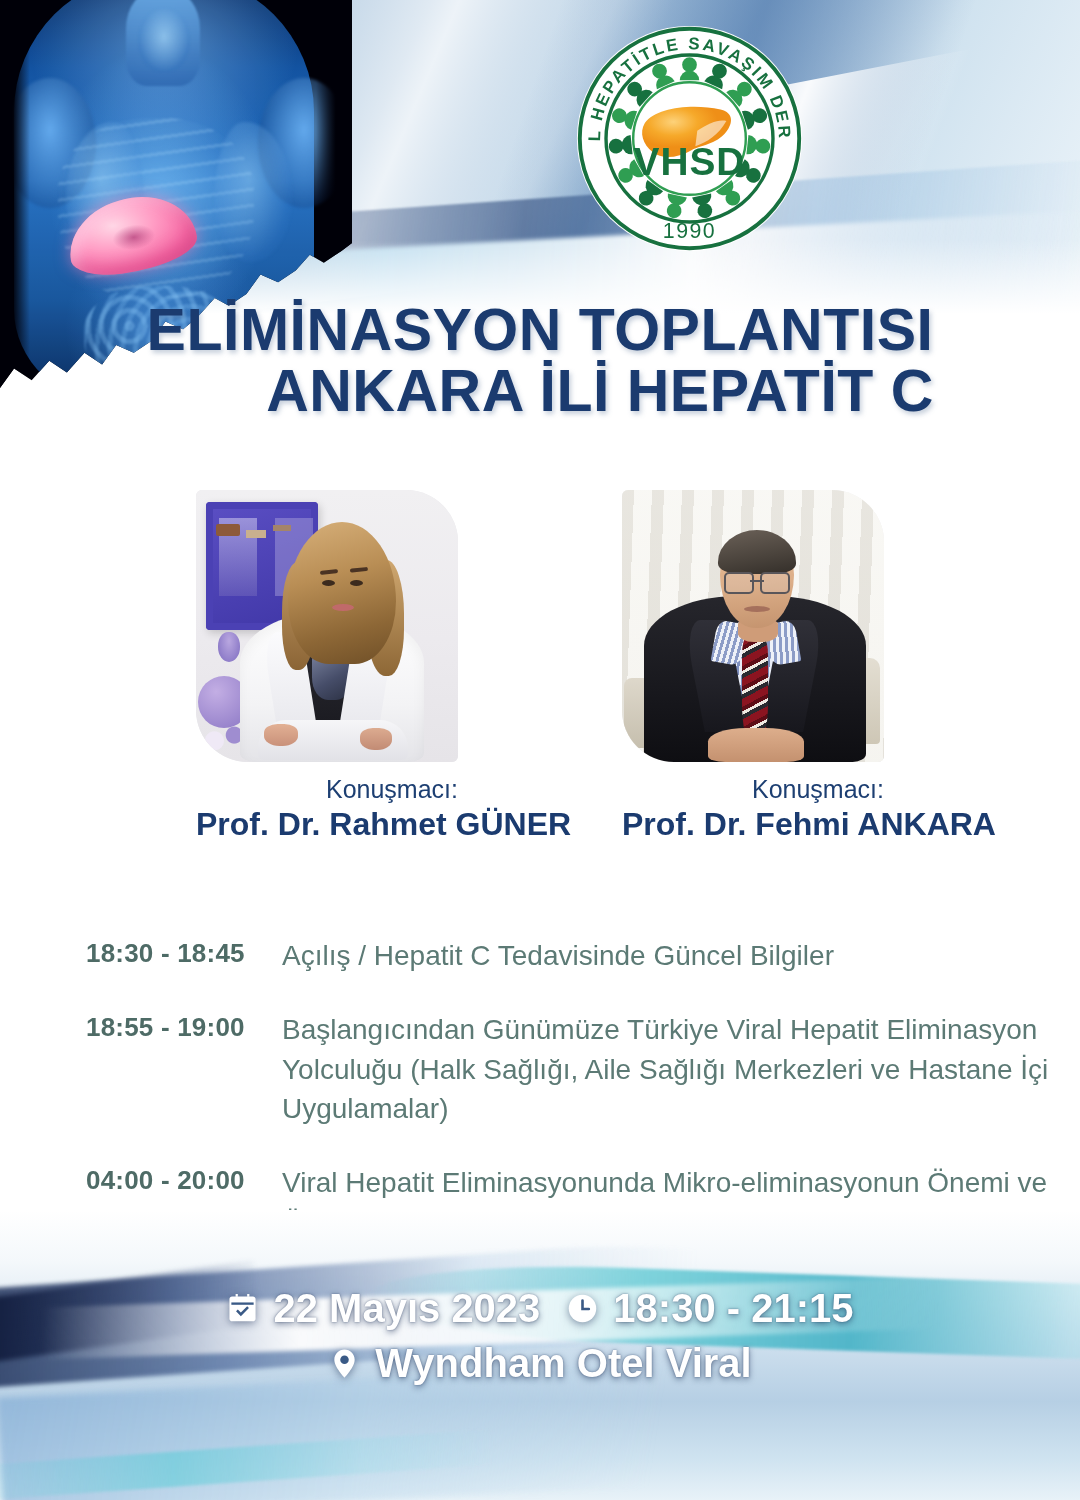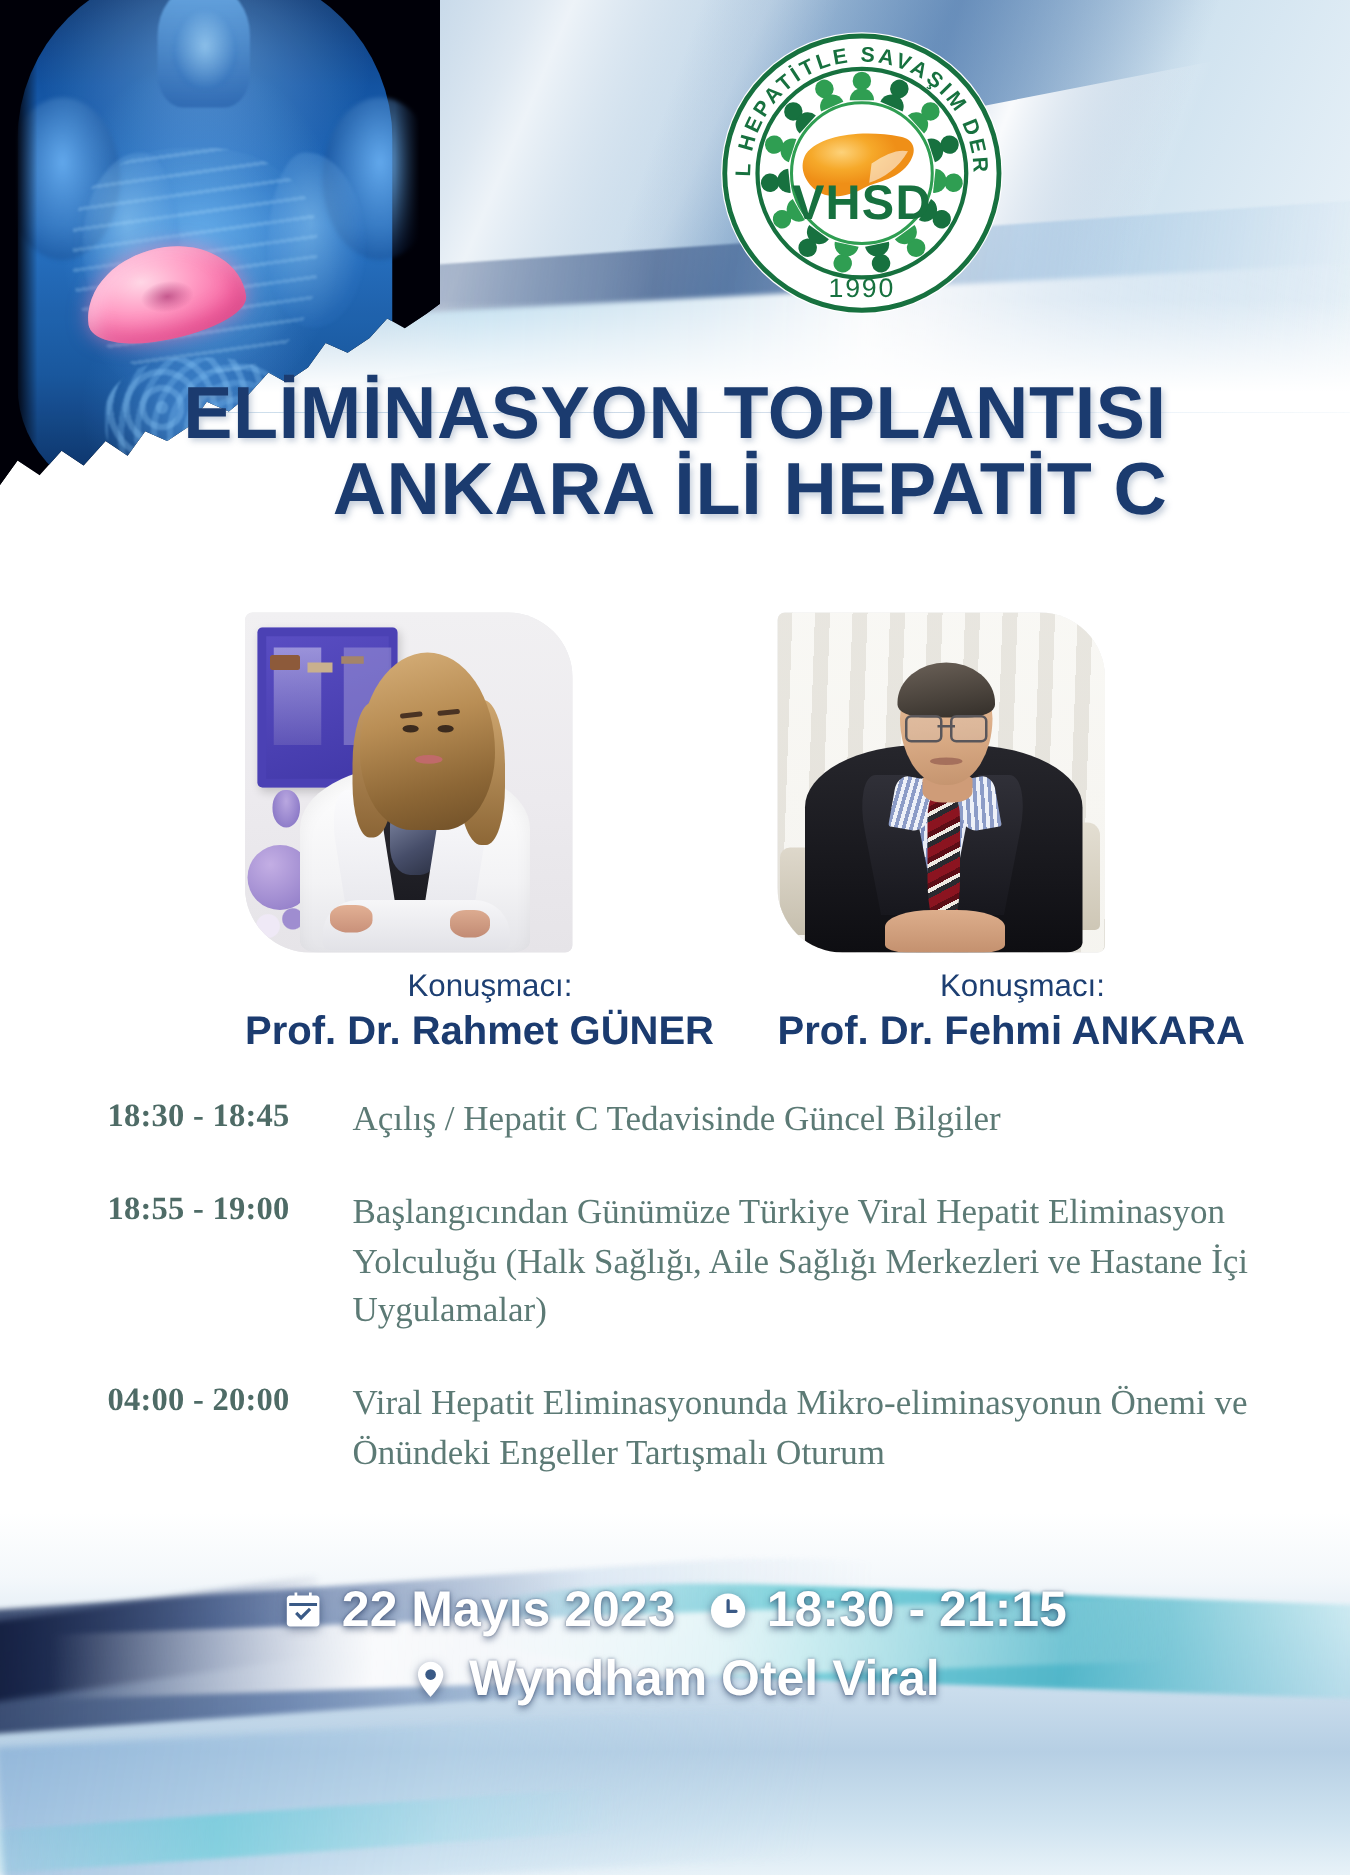--- a/index.html
+++ b/index.html
@@ -372,21 +372,21 @@
     font-size:25px;color:#1d3f72;font-weight:normal;line-height:1.1;
   }
   .sp-name{
     margin-top:2px;
     font-size:32px;color:#1b3b6f;font-weight:bold;white-space:nowrap;
     line-height:1.15;
   }
 
   
   .schedule{
-    position:absolute;left:86px;top:876px;width:980px;font-family:Liberation Serif, serif;
+    position:absolute;left:86px;top:936px;width:980px;
   }
   .sch-row{display:flex;align-items:flex-start;margin-bottom:34px;}
   .sch-time{
     min-width:196px;width:196px;flex:0 0 196px;
     font-size:26px;font-weight:bold;color:#4e6b66;letter-spacing:.2px;
     padding-top:2px;white-space:nowrap;
   }
   .sch-desc{
     font-size:28px;color:#5c7a75;line-height:1.42;font-weight:normal;
   }
@@ -438,21 +438,21 @@
 
   .footer-text{
     position:absolute;left:0;top:0;width:1080px;
     text-align:center;
   }
   .f-line{
     display:flex;align-items:center;justify-content:center;gap:18px;
     color:#ffffff;font-weight:bold;
     text-shadow:0 2px 6px rgba(20,40,80,.55), 0 0 2px rgba(20,40,80,.5);
   }
-  .f-line1{margin-top:56px;font-size:40px;gap:26px;}
+  .f-line1{margin-top:76px;font-size:40px;gap:26px;}
   .f-line2{margin-top:10px;font-size:40px;gap:16px;}
   .f-chunk{display:flex;align-items:center;gap:14px;white-space:nowrap;}
   .ic{width:33px;height:33px;flex:0 0 33px;display:block;
       filter:drop-shadow(0 2px 4px rgba(20,40,80,.5));}
 
   
   .logo{
     position:absolute;left:573px;top:22px;width:233px;height:233px;
   }
   .logo svg{display:block;width:233px;height:233px;}

